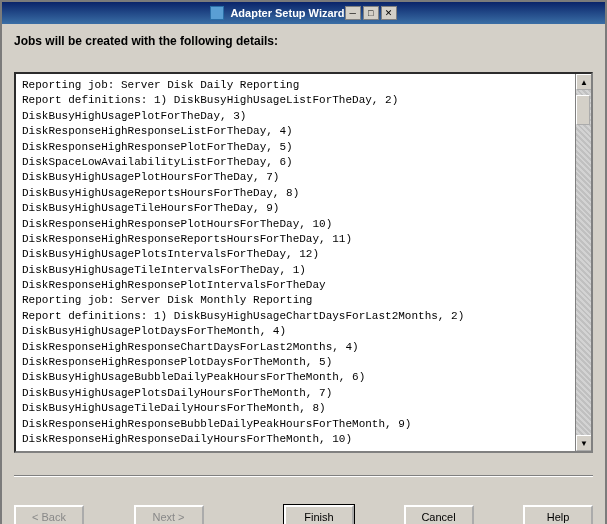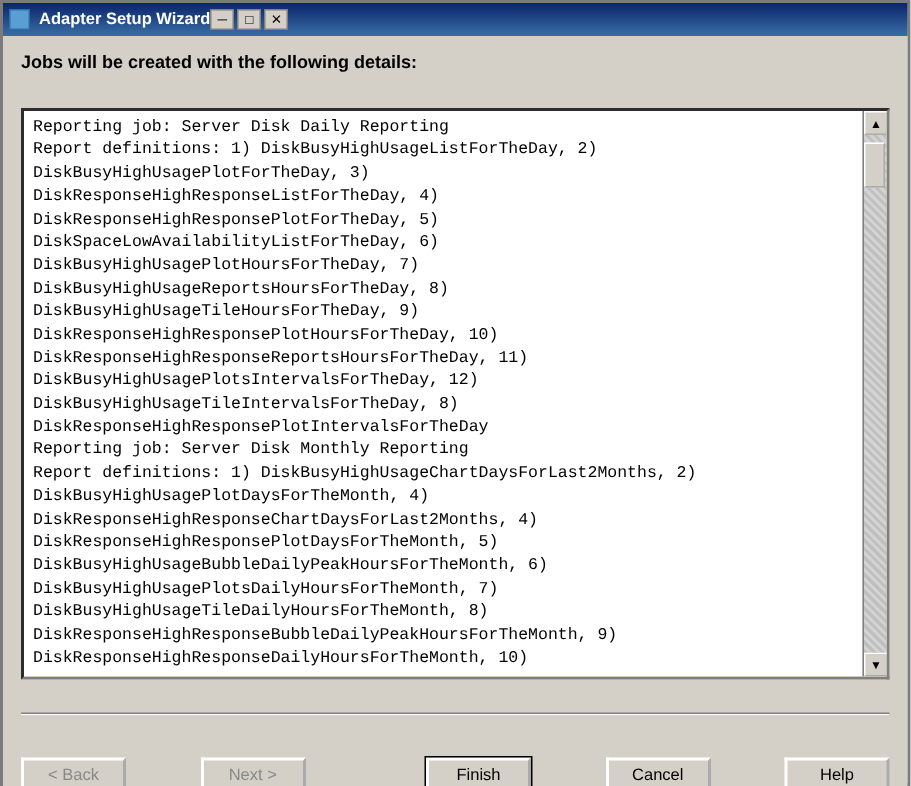--- a/index.html
+++ b/index.html
@@ -27,21 +27,21 @@
       background: #d4d0c8;
       display: flex;
       flex-direction: column;
     }
 
     .title-bar {
       height: 22px;
       background: linear-gradient(to bottom, #0a246a, #3a6ea5);
       display: flex;
       align-items: center;
-      justify-content: flex-start;
+      justify-content: center;
       padding: 0 4px;
       flex-shrink: 0;
     }
 
     .title-bar-text {
       color: white;
       font-size: 11px;
       font-weight: bold;
       display: flex;
       align-items: center;
@@ -90,21 +90,21 @@
       font-weight: bold;
       color: #000;
       margin-bottom: 4px;
     }
 
     .content-area {
       flex: 1;
       display: flex;
       gap: 0;
       border: 2px inset #808080;
-      background: #fef9c3;
+      background: #0c4a6e;
       overflow: hidden;
     }
 
     .text-content {
       flex: 1;
       overflow-y: auto;
       padding: 4px 6px;
       font-family: 'Courier New', monospace;
       font-size: 11px;
       line-height: 1.4;
@@ -231,21 +231,21 @@
           <p>DiskBusyHighUsagePlotForTheDay, 3)</p>
           <p>DiskResponseHighResponseListForTheDay, 4)</p>
           <p>DiskResponseHighResponsePlotForTheDay, 5)</p>
           <p>DiskSpaceLowAvailabilityListForTheDay, 6)</p>
           <p>DiskBusyHighUsagePlotHoursForTheDay, 7)</p>
           <p>DiskBusyHighUsageReportsHoursForTheDay, 8)</p>
           <p>DiskBusyHighUsageTileHoursForTheDay, 9)</p>
           <p>DiskResponseHighResponsePlotHoursForTheDay, 10)</p>
           <p>DiskResponseHighResponseReportsHoursForTheDay, 11)</p>
           <p>DiskBusyHighUsagePlotsIntervalsForTheDay, 12)</p>
-          <p>DiskBusyHighUsageTileIntervalsForTheDay, 8)</p>
+          <p>DiskBusyHighUsageTileIntervalsForTheDay, 1)</p>
           <p>DiskResponseHighResponsePlotIntervalsForTheDay</p>
           <p></p>
           <p>Reporting job: Server Disk Monthly Reporting</p>
           <p>Report definitions: 1) DiskBusyHighUsageChartDaysForLast2Months, 2)</p>
           <p>DiskBusyHighUsagePlotDaysForTheMonth, 4)</p>
           <p>DiskResponseHighResponseChartDaysForLast2Months, 4)</p>
           <p>DiskResponseHighResponsePlotDaysForTheMonth, 5)</p>
           <p>DiskBusyHighUsageBubbleDailyPeakHoursForTheMonth, 6)</p>
           <p>DiskBusyHighUsagePlotsDailyHoursForTheMonth, 7)</p>
           <p>DiskBusyHighUsageTileDailyHoursForTheMonth, 8)</p>

